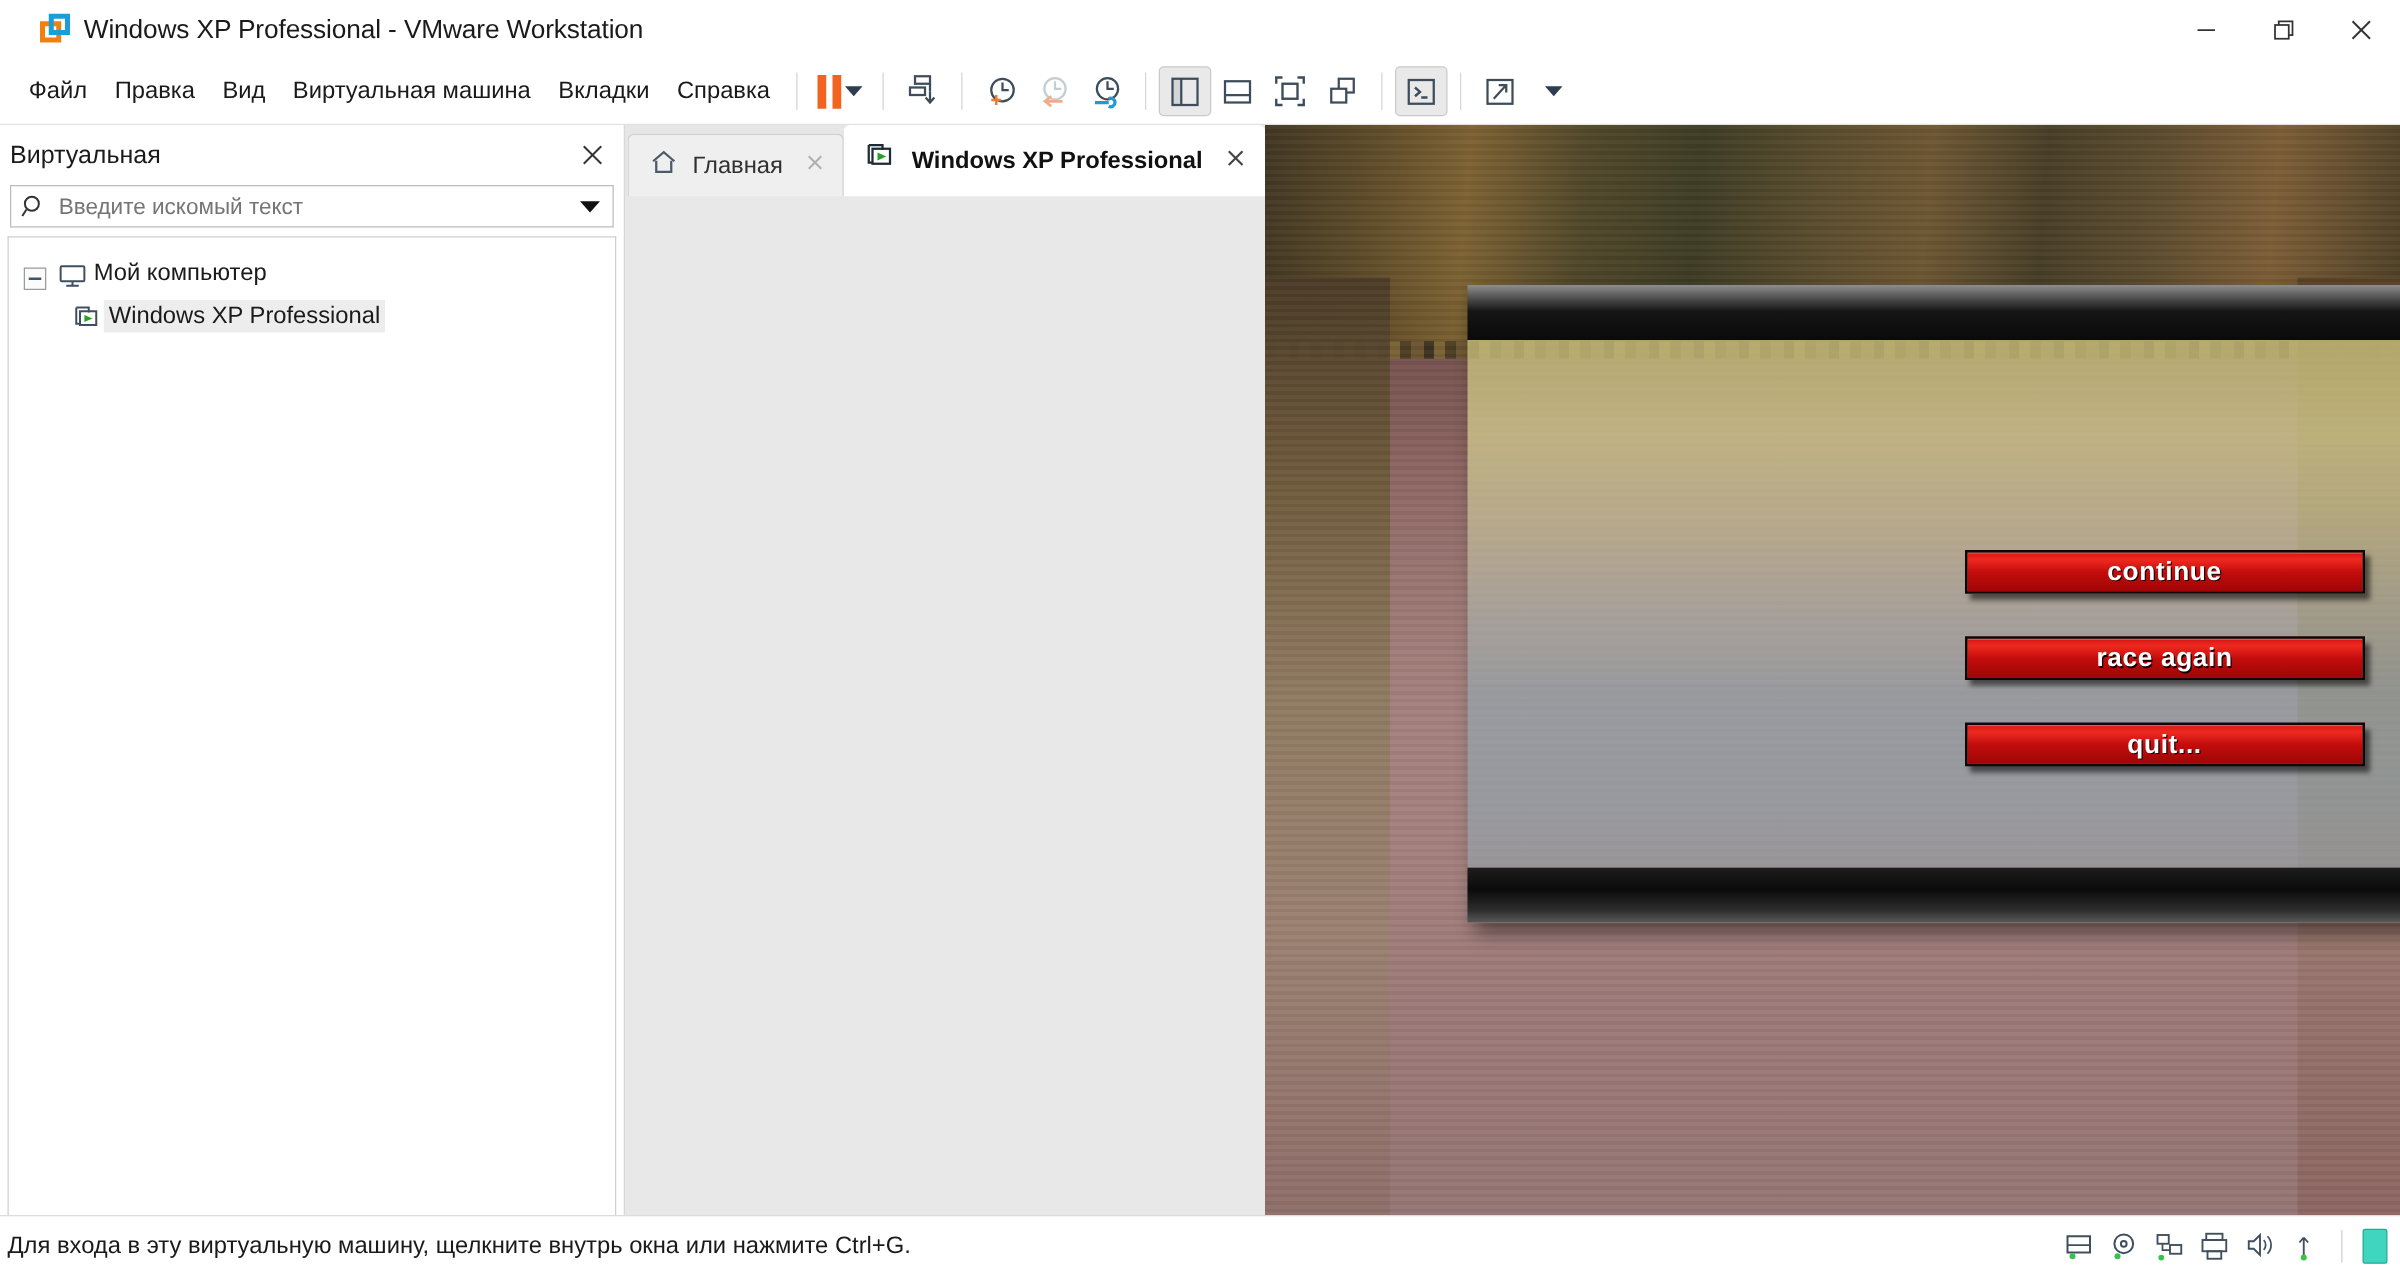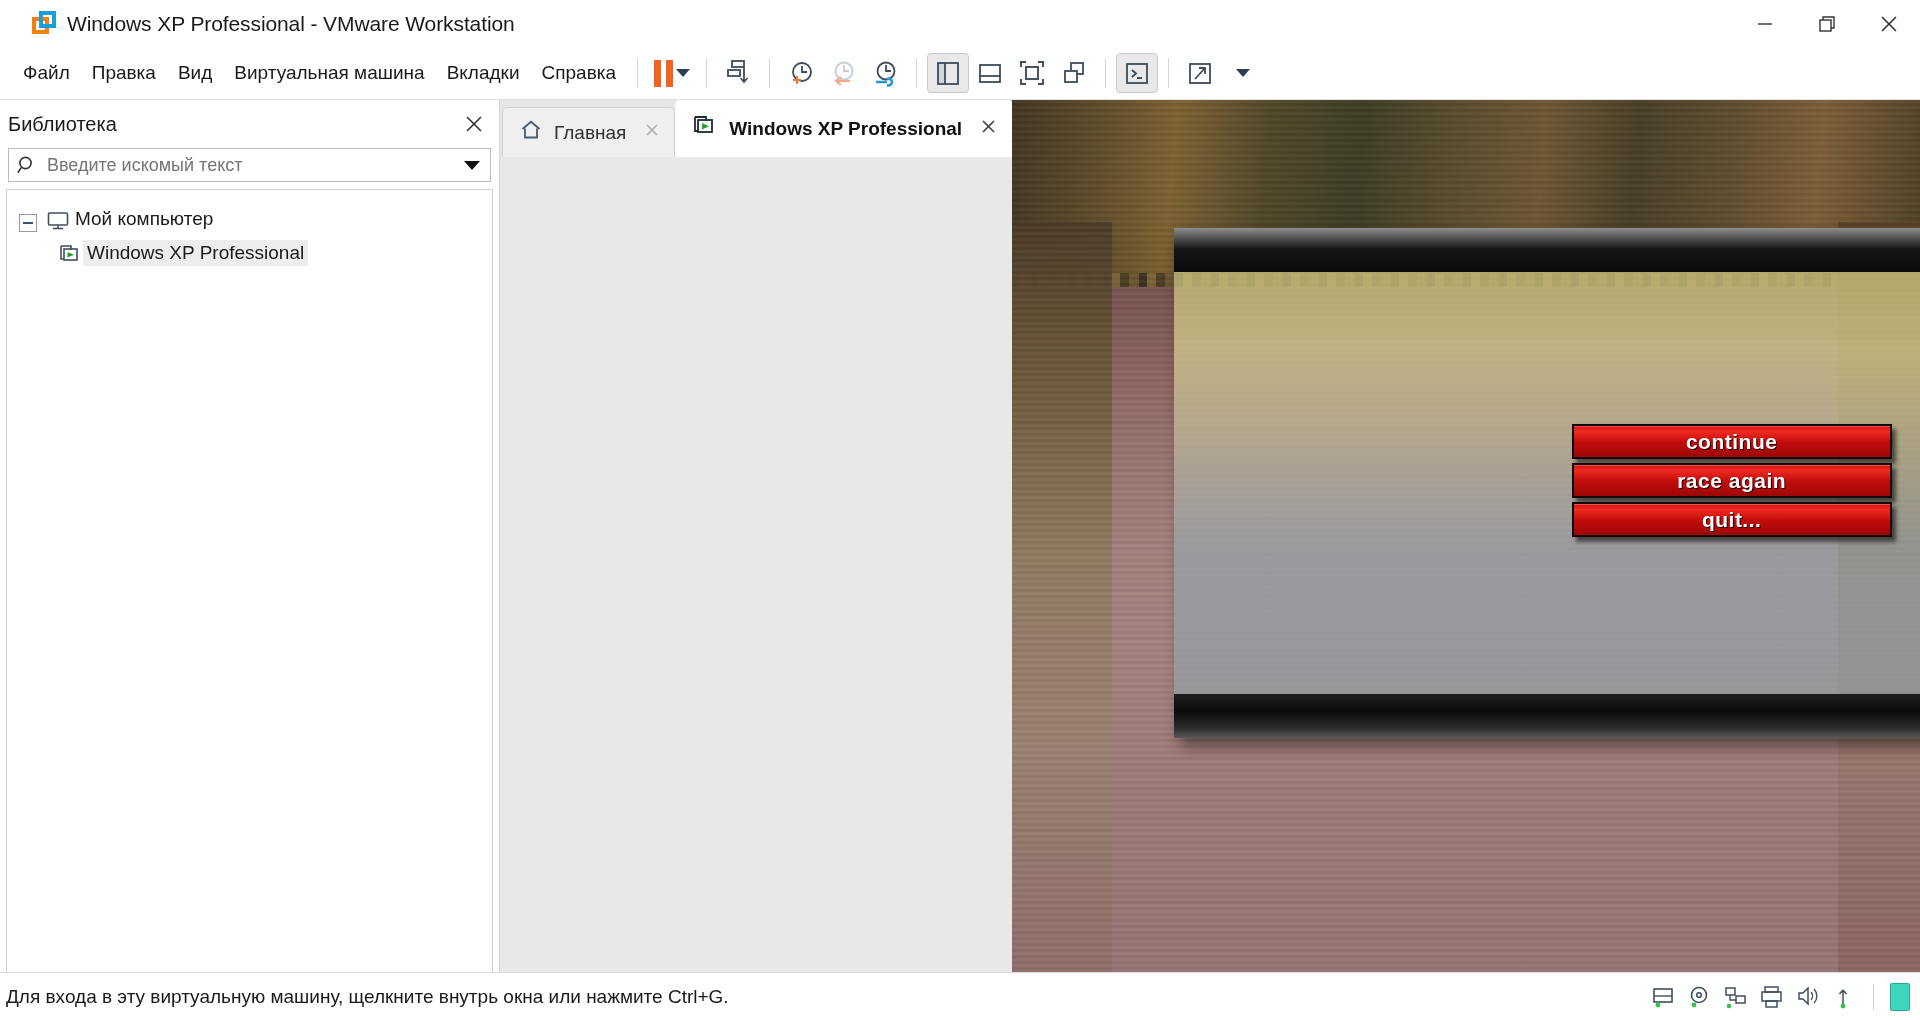--- a/index.html
+++ b/index.html
@@ -230,21 +230,21 @@
       rgba(150,168,176,0.66) 66%,
       rgba(146,166,176,0.68) 82%,
       rgba(150,160,166,0.70) 100%);
   }
   .pause-foot {
     height: 44px;
     background: linear-gradient(180deg, #1d1d1d 0%, #0b0b0b 40%, #2e2e2e 78%, #585858 100%);
   }
   .btncol {
     position: absolute; left: 50%; transform: translateX(-50%);
-    top: 152px; display: flex; flex-direction: column; gap: 4px;
+    top: 168px; display: flex; flex-direction: column; gap: 34px;
   }
   .gbtn {
     width: 320px; height: 35px;
     display: flex; align-items: center; justify-content: center;
     background: linear-gradient(180deg, #d81414 0%, #ee2a20 18%, #c20c0c 52%, #9e0606 100%);
     border: 2px solid #120707;
     box-shadow: 4px 5px 4px rgba(0,0,0,0.55), inset 0 1px 0 rgba(255,130,130,0.55);
     color: #ffffff; font-size: 21px; font-weight: bold;
     letter-spacing: 0.5px;
     text-shadow: 1px 1px 0 rgba(0,0,0,0.9);
@@ -394,21 +394,21 @@
   </div>
   <div class="tb-btn">
     <span class="tb-caret"></span>
   </div>
 </div>
 
 <div class="main">
 
   <div class="sidebar">
     <div class="lib-header">
-      <div class="lib-title">Библиотека</div>
+      <div class="lib-title">Виртуальная</div>
       <div class="lib-close">
         <svg width="22" height="22" viewBox="0 0 22 22">
           <line x1="4" y1="4" x2="18" y2="18" stroke="#333" stroke-width="1.6"></line>
           <line x1="18" y1="4" x2="4" y2="18" stroke="#333" stroke-width="1.6"></line>
         </svg>
       </div>
     </div>
 
     <div class="search-row">
       <div class="search-box">

